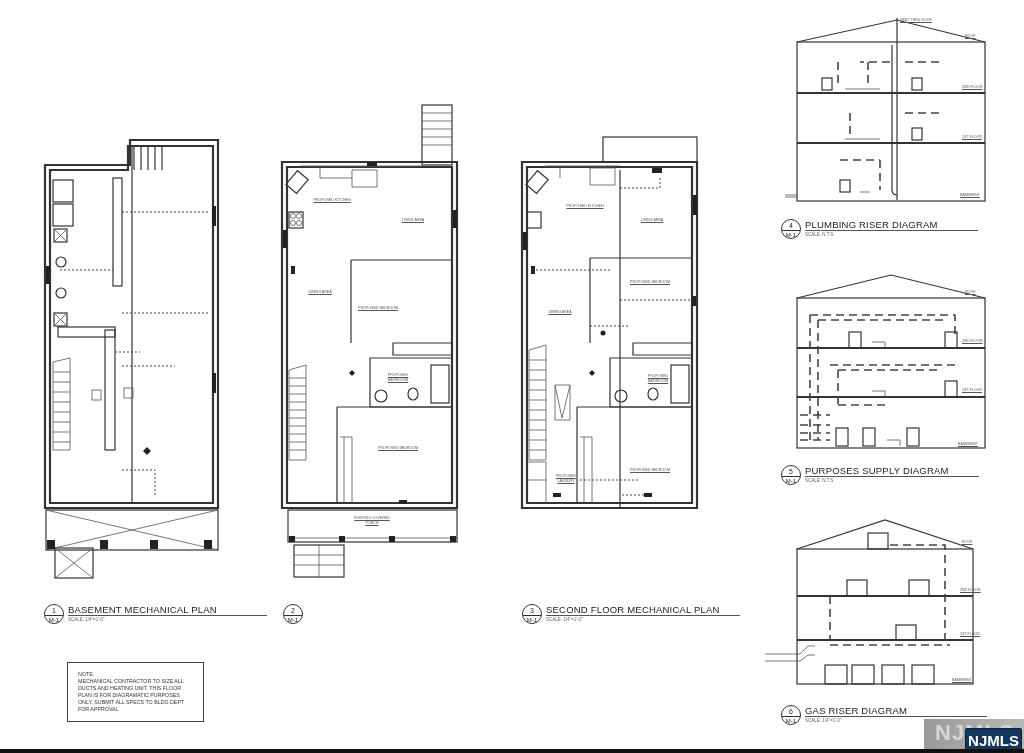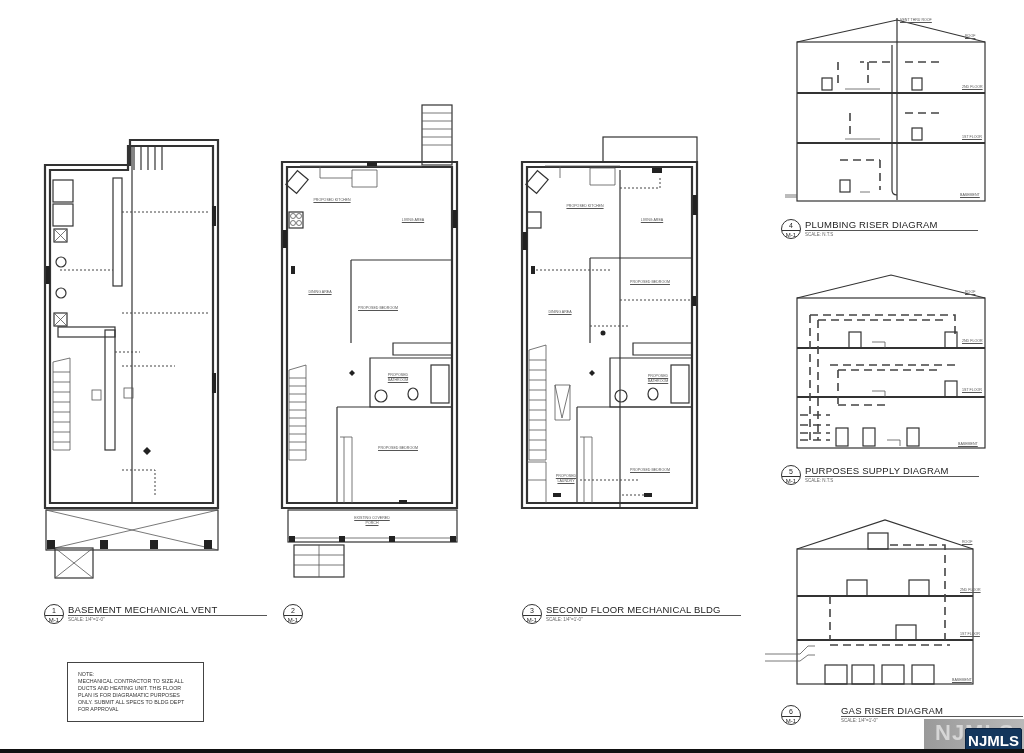--- a/index.html
+++ b/index.html
@@ -226,39 +226,39 @@
 <div class="lvl" style="left:960px;top:588px;">2ND FLOOR</div>
 <div class="lvl" style="left:960px;top:632px;">1ST FLOOR</div>
 <div class="lvl" style="left:952px;top:678px;">BASEMENT</div>
 
 <div class="title-block" style="left:44px;top:604px;">
   <div class="bubble">
         <span class="num">1</span>
         <span class="sheetno">M-1</span>
       </div>
   <div class="ttl">
-        <span class="name" style="padding-right:50px">BASEMENT MECHANICAL VENT</span>
+        <span class="name" style="padding-right:50px">BASEMENT MECHANICAL PLAN</span>
         <span class="scale">SCALE: 1/4"=1'-0"</span>
       </div>
 </div>
 
 <div class="title-block" style="left:283px;top:604px;">
   <div class="bubble">
         <span class="num">2</span>
         <span class="sheetno">M-1</span>
       </div>
 </div>
 
 <div class="title-block" style="left:522px;top:604px;">
   <div class="bubble">
         <span class="num">3</span>
         <span class="sheetno">M-1</span>
       </div>
   <div class="ttl">
-        <span class="name" style="padding-right:20px">SECOND  FLOOR MECHANICAL BLDG</span>
+        <span class="name" style="padding-right:20px">SECOND  FLOOR MECHANICAL PLAN</span>
         <span class="scale">SCALE: 1/4"=1'-0"</span>
       </div>
 </div>
 
 <div class="title-block" style="left:781px;top:219px;">
   <div class="bubble">
         <span class="num">4</span>
         <span class="sheetno">M-1</span>
       </div>
   <div class="ttl">
@@ -271,21 +271,21 @@
   <div class="bubble">
         <span class="num">5</span>
         <span class="sheetno">M-1</span>
       </div>
   <div class="ttl">
         <span class="name" style="padding-right:30px">PURPOSES SUPPLY DIAGRAM</span>
         <span class="scale">SCALE: N.T.S</span>
       </div>
 </div>
 
-<div class="title-block" style="left:781px;top:705px;gap:36px;">
+<div class="title-block" style="left:781px;top:705px;">
   <div class="bubble">
         <span class="num">6</span>
         <span class="sheetno">M-1</span>
       </div>
   <div class="ttl">
         <span class="name" style="padding-right:80px">GAS RISER DIAGRAM</span>
         <span class="scale">SCALE: 1/4"=1'-0"</span>
       </div>
 </div>
 

